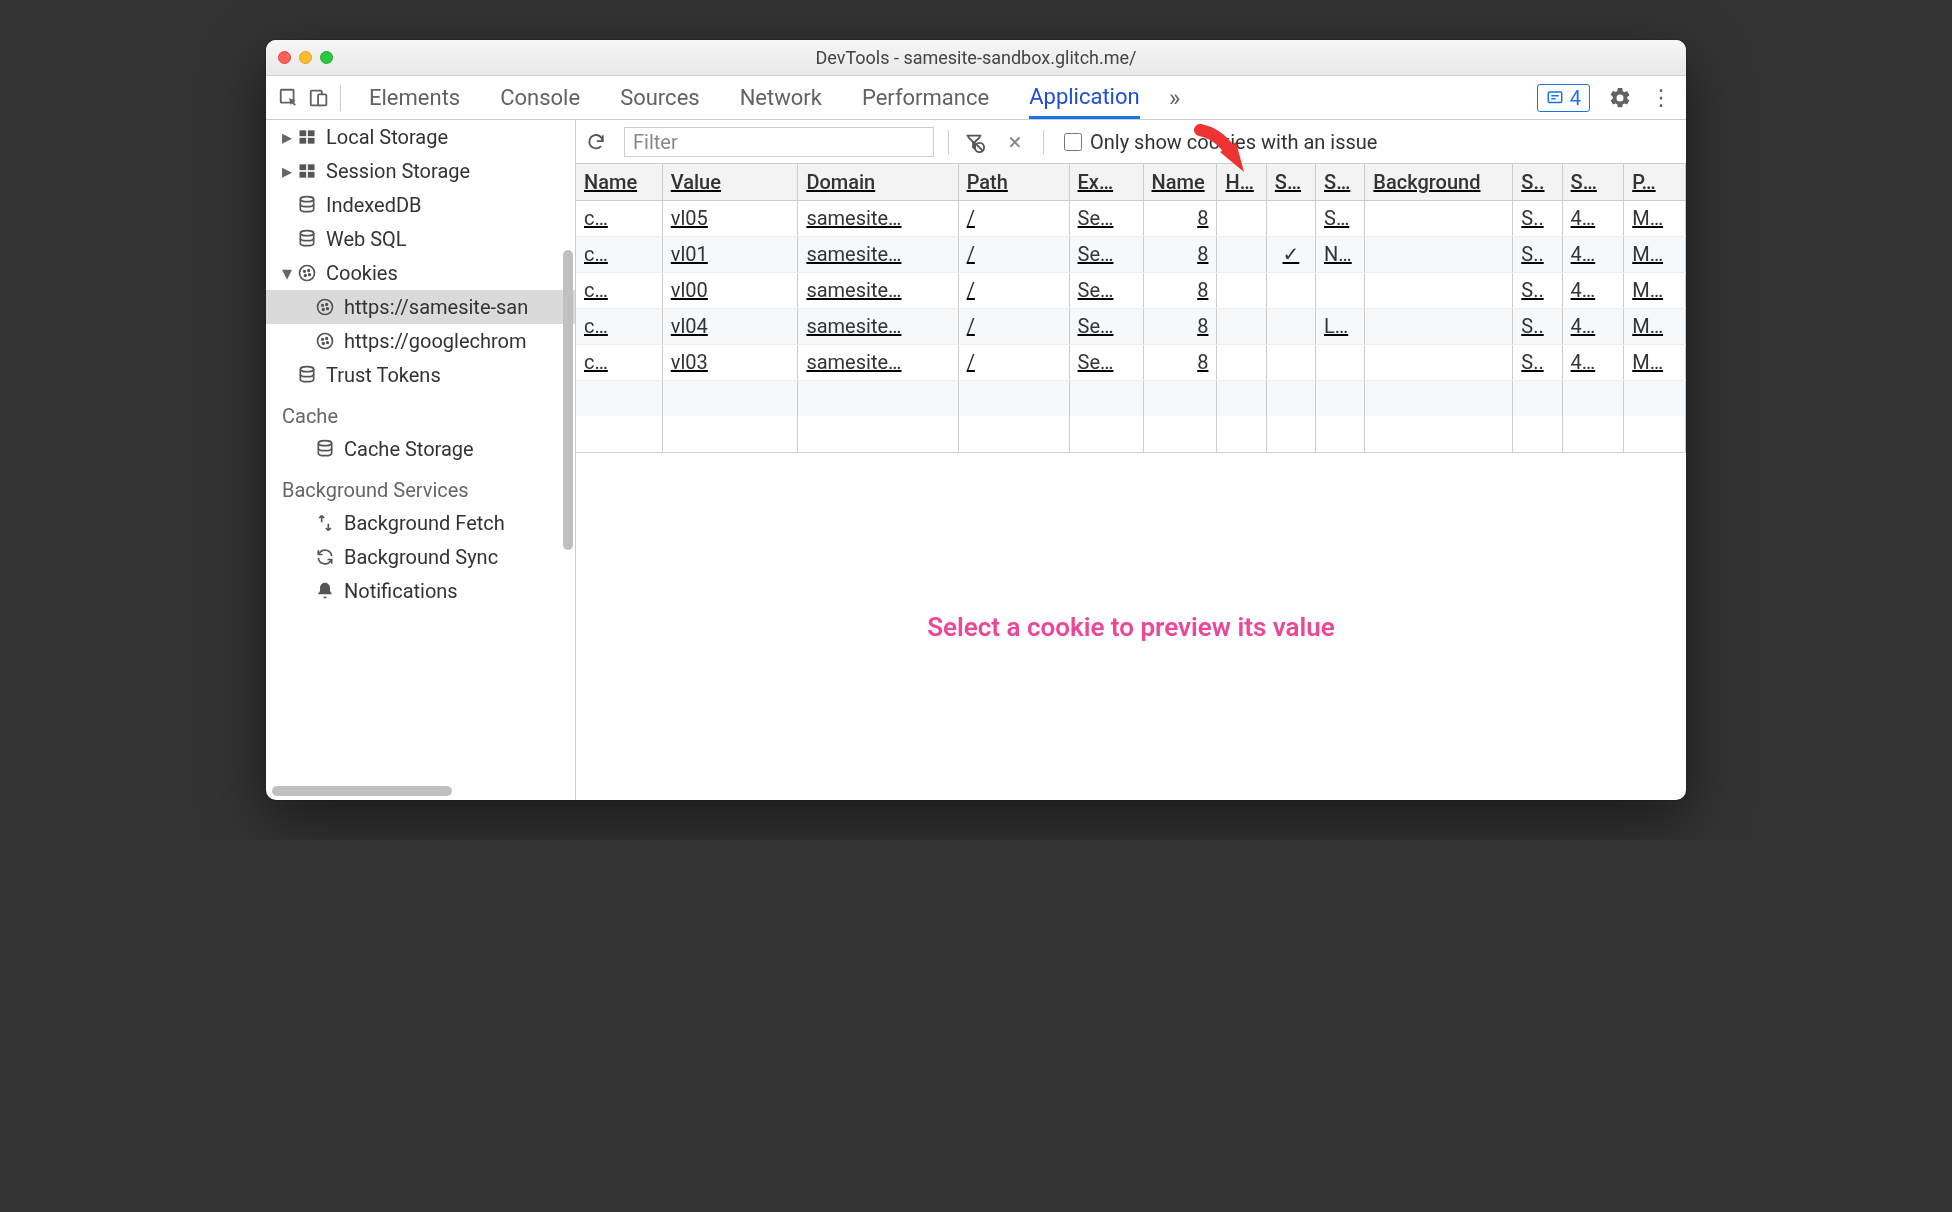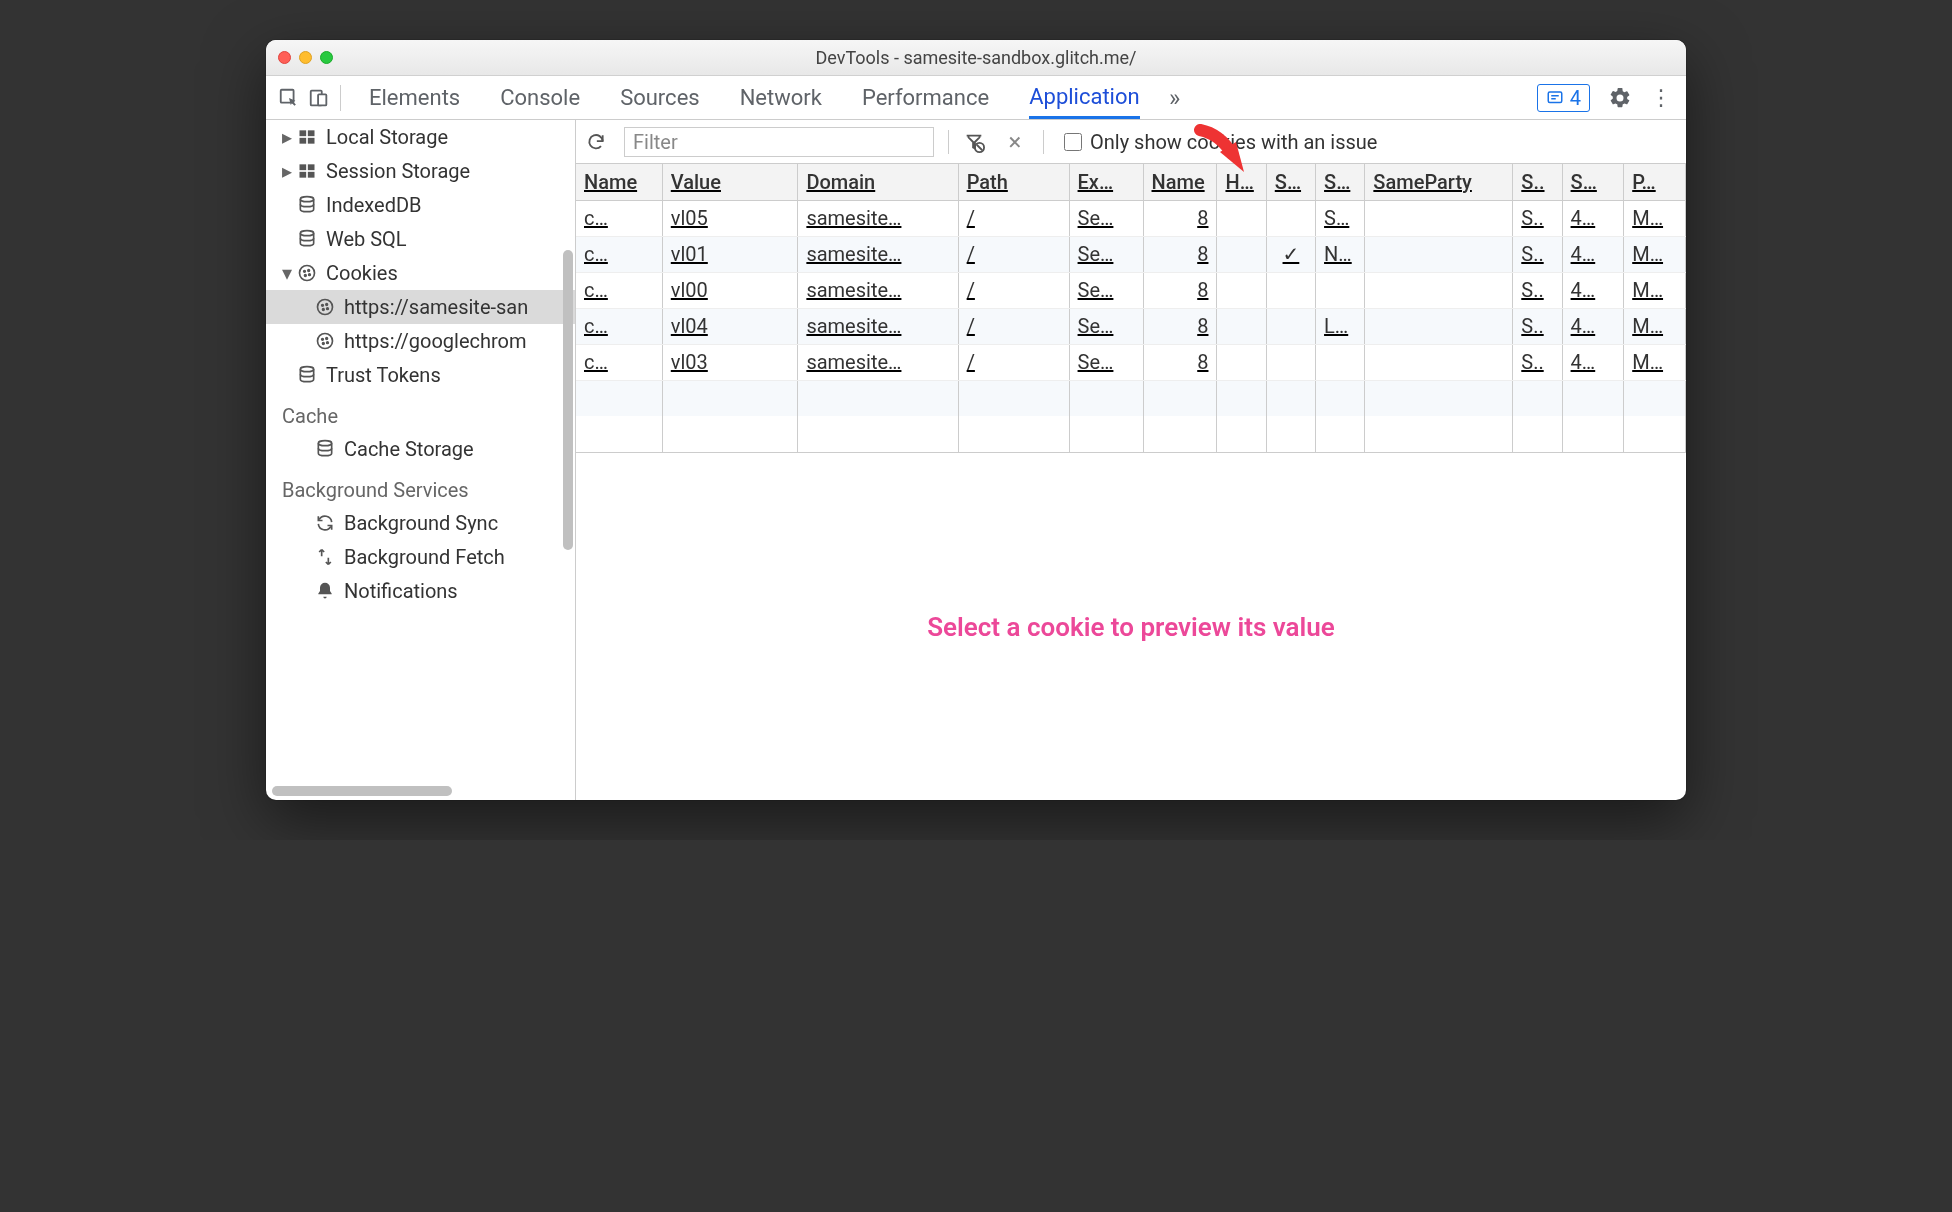--- a/index.html
+++ b/index.html
@@ -296,34 +296,34 @@
               <path d="M4 11v6c0 1.7 3.6 3 8 3s8-1.3 8-3v-6"></path>
             </svg>
           </span>
           <span>Cache Storage</span>
         </div>
         <div class="cat">Background Services</div>
         <div class="tree-item lvl2">
           <span class="arrow"></span>
           <span class="ic">
             <svg width="20" height="20" viewBox="0 0 24 24" fill="none" stroke="#555" stroke-width="2">
+              <path d="M8 3v8M8 3l-3 3M8 3l3 3M16 21v-8M16 21l-3-3M16 21l3-3"></path>
+            </svg>
+          </span>
+          <span>Background Fetch</span>
+        </div>
+        <div class="tree-item lvl2">
+          <span class="arrow"></span>
+          <span class="ic">
+            <svg width="20" height="20" viewBox="0 0 24 24" fill="none" stroke="#555" stroke-width="2">
               <path d="M20 11A8 8 0 0 0 5 8M4 13a8 8 0 0 0 15 3"></path>
               <path d="M4 4v5h5M20 20v-5h-5"></path>
             </svg>
           </span>
           <span>Background Sync</span>
-        </div>
-        <div class="tree-item lvl2">
-          <span class="arrow"></span>
-          <span class="ic">
-            <svg width="20" height="20" viewBox="0 0 24 24" fill="none" stroke="#555" stroke-width="2">
-              <path d="M8 3v8M8 3l-3 3M8 3l3 3M16 21v-8M16 21l-3-3M16 21l3-3"></path>
-            </svg>
-          </span>
-          <span>Background Fetch</span>
         </div>
         <div class="tree-item lvl2">
           <span class="arrow"></span>
           <span class="ic">
             <svg width="20" height="20" viewBox="0 0 24 24" fill="#555">
               <path d="M12 2a6 6 0 0 0-6 6v4l-2 3v1h16v-1l-2-3V8a6 6 0 0 0-6-6zM10 19a2 2 0 0 0 4 0"></path>
             </svg>
           </span>
           <span>Notifications</span>
         </div>
@@ -383,21 +383,21 @@
               <tr>
                 <th>Name</th>
                 <th>Value</th>
                 <th>Domain</th>
                 <th>Path</th>
                 <th>Ex…</th>
                 <th>Name</th>
                 <th>H…</th>
                 <th>S…</th>
                 <th>S…</th>
-                <th>SameParty</th>
+                <th>Background</th>
                 <th>S..</th>
                 <th>S…</th>
                 <th>P…</th>
               </tr>
             </thead>
             <tbody>
               <tr class="">
                 <td>c…</td>
                 <td>vl05</td>
                 <td>samesite…</td>

